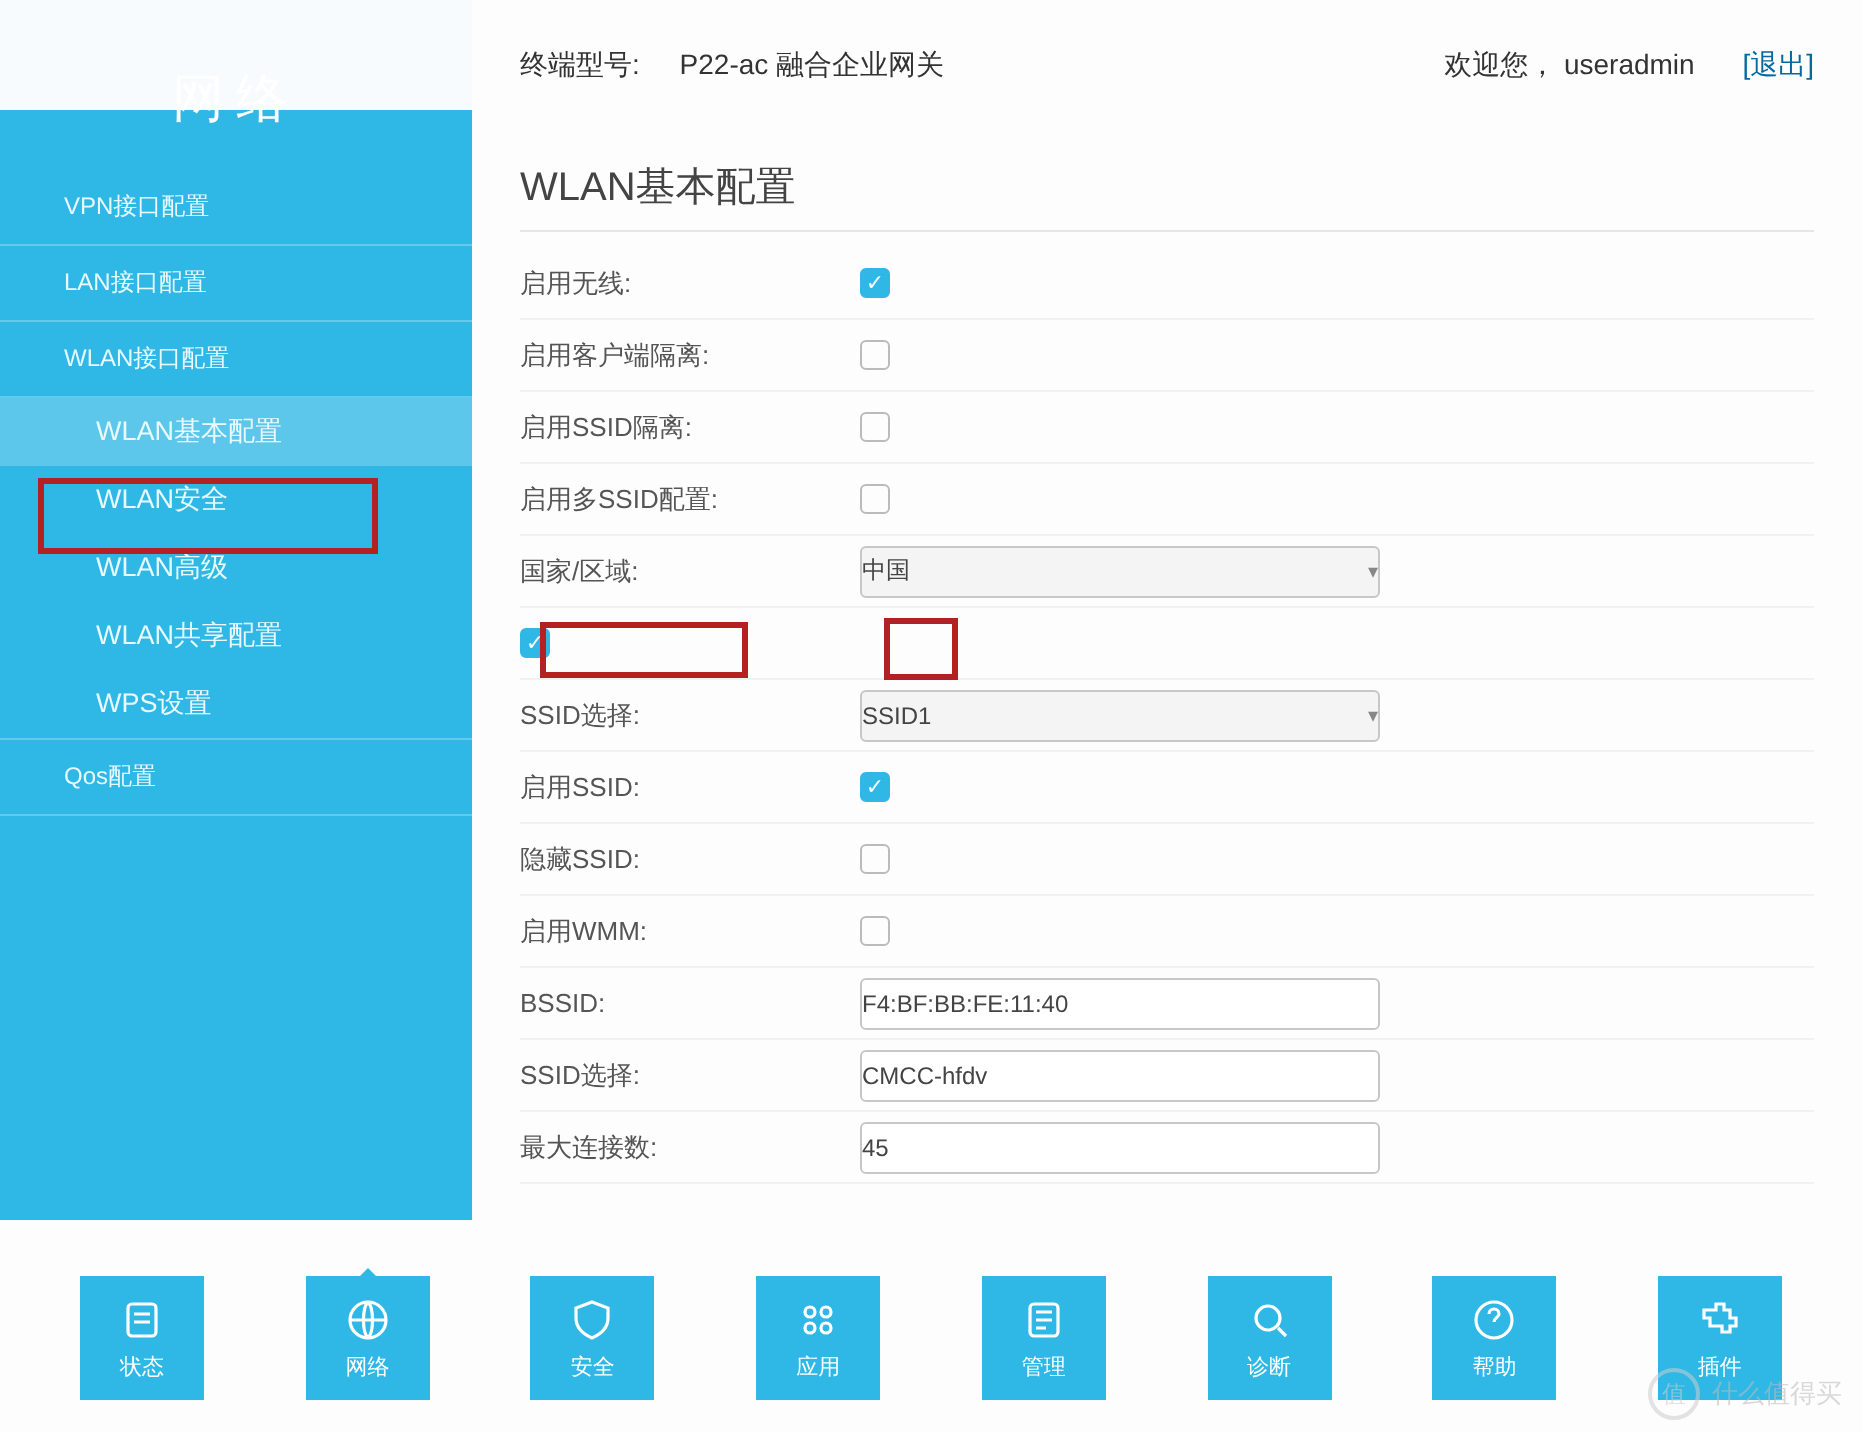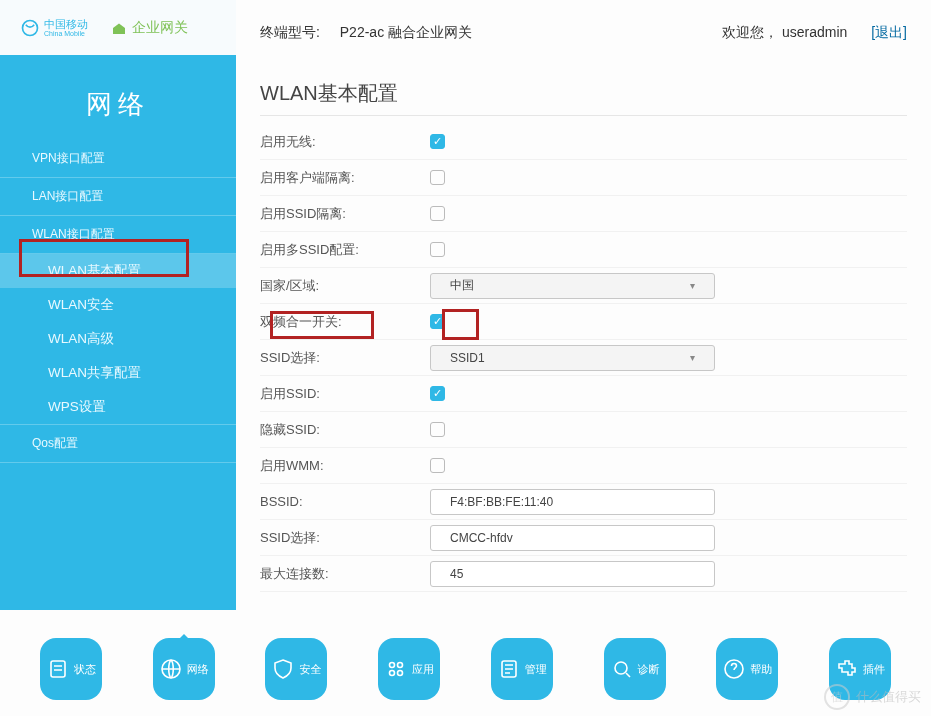--- a/index.html
+++ b/index.html
@@ -93,26 +93,26 @@
     .cb {
       width:15px;height:15px;
       border:1px solid #bbb;
       border-radius:3px;
       display:inline-flex;align-items:center;justify-content:center;
       font-size:11px;
       color:#fff;
     }
     .cb.on { background:#2fb8e6; border-color:#2fb8e6;}
     .sel, .inp {
-      width:285px;
+      width:260px;
       height:26px;
       border:1px solid #c7c7c7;
       background:#f4f4f4;
       border-radius:3px;
-      padding:0 19px;
+      padding:0 0;
       font-size:12px;
       color:#444;
       display:flex;align-items:center;justify-content:space-between;
     }
     .inp { background:#fff;}
     .chev { color:#888; font-size:10px;}
     .highlight-box-2 {
       position:absolute;
       border:3px solid #b22222;
       left:270px; top:311px; width:104px; height:28px;
@@ -127,22 +127,22 @@
     .bottom-nav {
       position:absolute;
       left:0;right:0;bottom:16px;
       display:flex;
       justify-content:space-between;
       padding:0 40px;
     }
     .nav-item {
       width:62px;height:62px;
       background:#2fb8e6;
-      border-radius:16px;
-      display:flex;flex-direction:row;align-items:center;justify-content:center;
+      border-radius:0;
+      display:flex;flex-direction:column;align-items:center;justify-content:center;
       color:#fff;font-size:11px;gap:4px;cursor:pointer;
       position:relative;
     }
     .nav-item svg { width:24px;height:24px;stroke:#fff;fill:none;stroke-width:1.6;}
     .nav-item.active::before{
       content:"";position:absolute;top:-10px;left:50%;transform:translateX(-50%);
       border:6px solid transparent;border-bottom-color:#2fb8e6;
     }
     .watermark {
       position:absolute; right:10px; bottom:6px;
@@ -150,38 +150,20 @@
       color:#bbb;font-size:13px;
       opacity:.55;
     }
     .watermark .circ{width:26px;height:26px;border:2px solid #ccc;border-radius:50%;display:flex;align-items:center;justify-content:center;font-size:12px;color:#ccc;}
   </style>
 </head>
 <body>
 
 <div class="layout">
   <div class="sidebar">
-    <div class="brand-row">
-      <div class="cm-logo">
-        <svg width="20" height="20" viewBox="0 0 24 24" fill="none" stroke="#2fb8e6" stroke-width="2">
-            <circle cx="12" cy="12" r="9"></circle>
-            <path d="M7 8c3 4 7 4 10 0"></path>
-          </svg>
-        <div>
-          <div class="cm-text">中国移动</div>
-          <div class="cm-text" style="font-size:7px">China Mobile</div>
-        </div>
-      </div>
-      <div class="gw-logo">
-        <svg width="18" height="18" viewBox="0 0 24 24" fill="#7fc257">
-            <path d="M4 20v-8l8-6 8 6v8z"></path>
-          </svg>
-        <span style="color:#7fc257;font-size:14px">企业网关</span>
-      </div>
-    </div>
     <div class="sidebar-title">网络</div>
     <div class="side-link">VPN接口配置</div>
     <div class="side-link">LAN接口配置</div>
     <div class="side-link">WLAN接口配置</div>
     <div class="side-link sub selected">WLAN基本配置</div>
     <div class="side-link sub">WLAN安全</div>
     <div class="side-link sub">WLAN高级</div>
     <div class="side-link sub">WLAN共享配置</div>
     <div class="side-link sub">WPS设置</div>
     <div class="side-link" style="border-top:1px solid rgba(255,255,255,.25)">Qos配置</div>
@@ -220,21 +202,20 @@
       <div class="cb"></div>
     </div>
     <div class="row">
       <div class="lab">国家/区域:</div>
       <div class="sel">
         <span>中国</span>
         <span class="chev">▾</span>
       </div>
     </div>
     <div class="row">
-      <div class="lab">双频合一开关:</div>
       <div class="cb on">✓</div>
     </div>
     <div class="row">
       <div class="lab">SSID选择:</div>
       <div class="sel">
         <span>SSID1</span>
         <span class="chev">▾</span>
       </div>
     </div>
     <div class="row">

